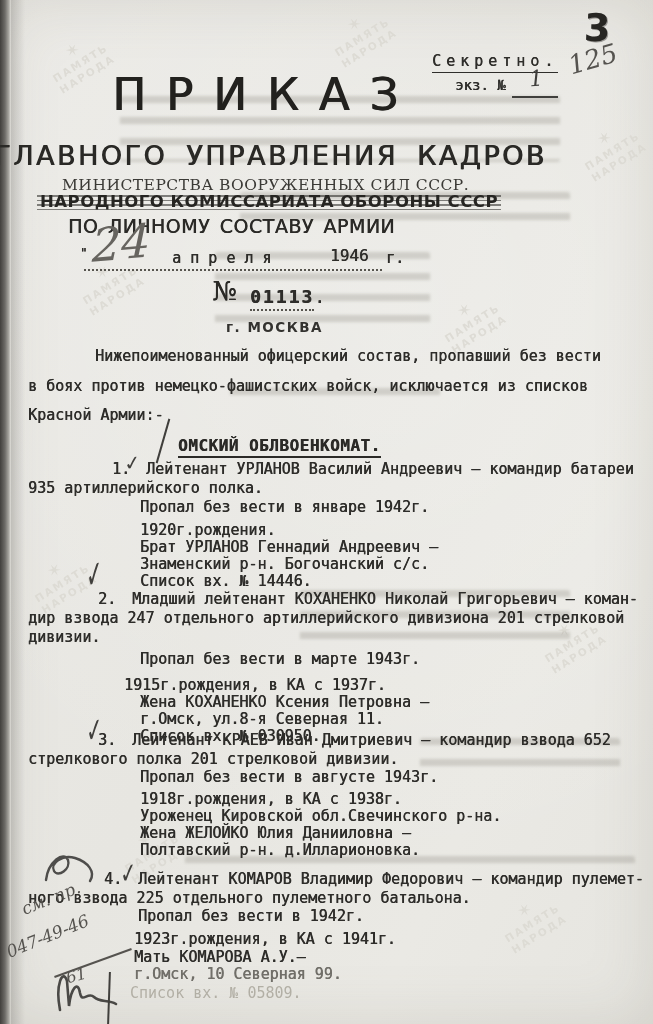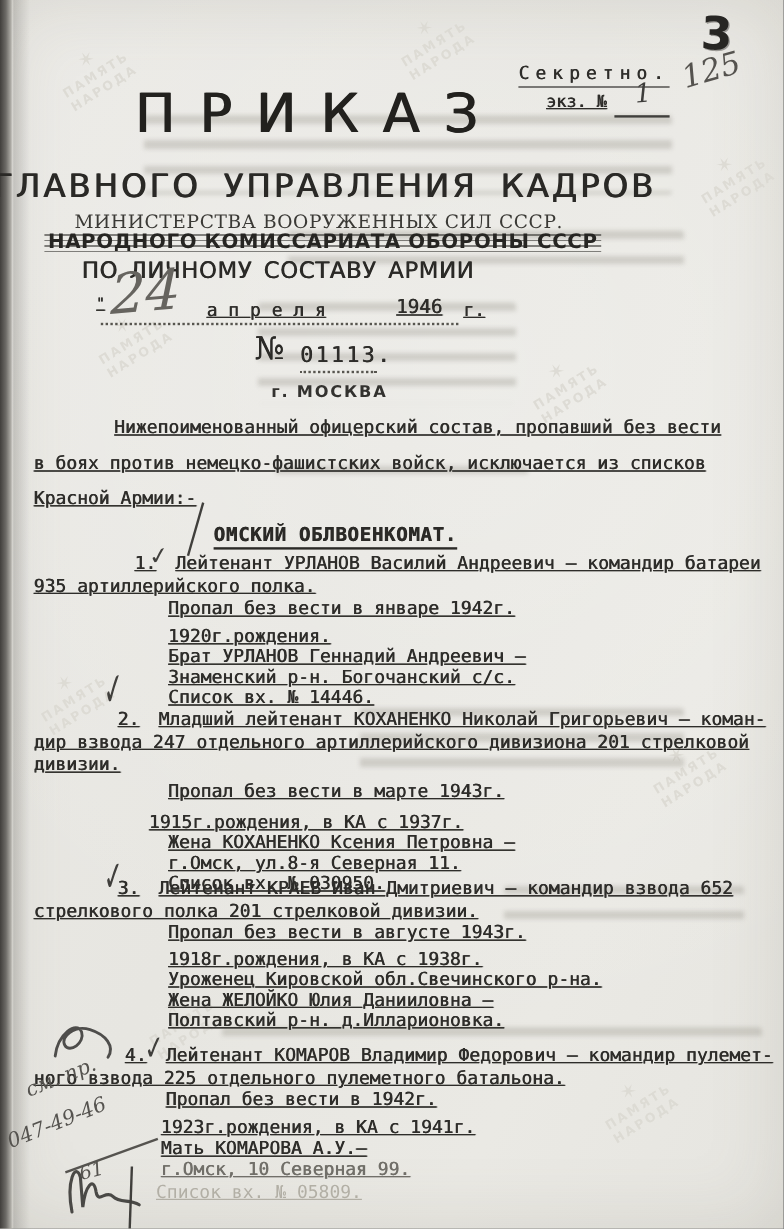--- a/index.html
+++ b/index.html
@@ -5,39 +5,39 @@
   html,body{margin:0;padding:0;background:#777;}
   .page{
     position:relative;width:653px;height:1024px;overflow:hidden;
     background:
       radial-gradient(ellipse 120% 80% at 60% 30%, rgba(255,255,255,0.25), rgba(0,0,0,0) 70%),
       linear-gradient(115deg,#ebeae6 0%,#e7e6e1 45%,#eae9e4 75%,#e6e5e0 100%);
     font-family:"DejaVu Sans Mono",monospace;color:#2e2d2a;
     box-shadow:inset 0 0 60px rgba(120,115,100,0.18);
   }
   
-  .t{position:absolute;font:15px/1.25 "DejaVu Sans Mono",monospace;color:#2e2d2a;white-space:pre;text-shadow:0.45px 0 currentColor;text-decoration:underline;}
+  .t{position:absolute;font:15px/1.25 "DejaVu Sans Mono",monospace;color:#2e2d2a;white-space:pre;text-shadow:0.45px 0 currentColor;}
   .num{margin-right:16px;}
   .faded{color:#b2afa5;text-shadow:none;}
   .semifade{color:#716f69;}
   
   .big-title{position:absolute;font:45px "DejaVu Sans",sans-serif;letter-spacing:20px;color:#22211e;text-shadow:1px 0 currentColor;white-space:pre;}
   .org1{position:absolute;font:27px "DejaVu Sans",sans-serif;letter-spacing:2.5px;word-spacing:8px;color:#2a2926;text-shadow:0.8px 0 currentColor;white-space:pre;}
   .org2{position:absolute;font:15.5px "DejaVu Serif",serif;letter-spacing:0.5px;color:#3a3935;white-space:pre;}
   .struck{position:absolute;font:bold 16.5px "DejaVu Sans",sans-serif;letter-spacing:0.5px;color:#262522;white-space:pre;}
   .struck::after{content:"";position:absolute;left:-3px;right:-3px;top:3px;bottom:1px;
     background:repeating-linear-gradient(180deg,rgba(38,37,34,0.55) 0 1.6px,transparent 1.6px 4.6px);}
   .org3{position:absolute;font:19px "DejaVu Sans",sans-serif;letter-spacing:0.5px;word-spacing:3px;color:#2b2a27;text-shadow:0.5px 0 currentColor;white-space:pre;}
   .city{position:absolute;font:bold 13.5px "DejaVu Sans",sans-serif;letter-spacing:1.5px;color:#33322f;white-space:pre;}
   .secrecy{position:absolute;font:15px "DejaVu Sans Mono",monospace;letter-spacing:5px;color:#2f2e2b;border-bottom:1.5px solid #2f2e2b;padding-bottom:2px;text-shadow:0.4px 0 currentColor;white-space:pre;}
   .pageno{position:absolute;font:bold 38px "DejaVu Sans",sans-serif;color:#272623;transform:rotate(2deg);text-shadow:1px 1px 0 rgba(39,38,35,0.4);}
   .section-title{position:absolute;font:bold 16px "DejaVu Sans Mono",monospace;letter-spacing:0.5px;color:#2b2a27;border-bottom:2px solid #2b2a27;padding-bottom:1px;text-shadow:0.4px 0 currentColor;white-space:pre;}
   .nolabel{position:absolute;font:26px "DejaVu Serif",serif;color:#2b2a27;text-shadow:0.5px 0 currentColor;}
   .ordnum{position:absolute;font:18px "DejaVu Sans Mono",monospace;letter-spacing:2px;color:#2e2d2a;text-shadow:0.4px 0 currentColor;}
-  .ordnum .u{display:inline-block;border-bottom:2px dotted #57554f;padding-bottom:2px;}
+  .ordnum .u{display:inline-block;border-bottom:2px dotted #57554f;padding-bottom:2px;font-weight:bold;}
   
   .hw{position:absolute;font-family:"DejaVu Serif",serif;font-style:italic;color:#55534f;white-space:pre;}
   .check{position:absolute;font:20px "DejaVu Sans",sans-serif;color:#403f3c;}
   .dotline{position:absolute;border-bottom:2px dotted #57554f;height:0;}
   .solidline{position:absolute;background:#403f3c;}
   
   .wm{position:absolute;transform:rotate(-32deg);color:#dbd9d2;text-align:center;
       font:bold 10.5px "DejaVu Sans",sans-serif;letter-spacing:2px;line-height:1.25;opacity:0.85;pointer-events:none;}
   .wm .star{font-size:17px;line-height:1;letter-spacing:0;}
   .ghost{position:absolute;background:repeating-linear-gradient(180deg,rgba(142,139,128,0.30) 0 7px,transparent 7px 21px);filter:blur(1.6px);border-radius:3px;pointer-events:none;}

